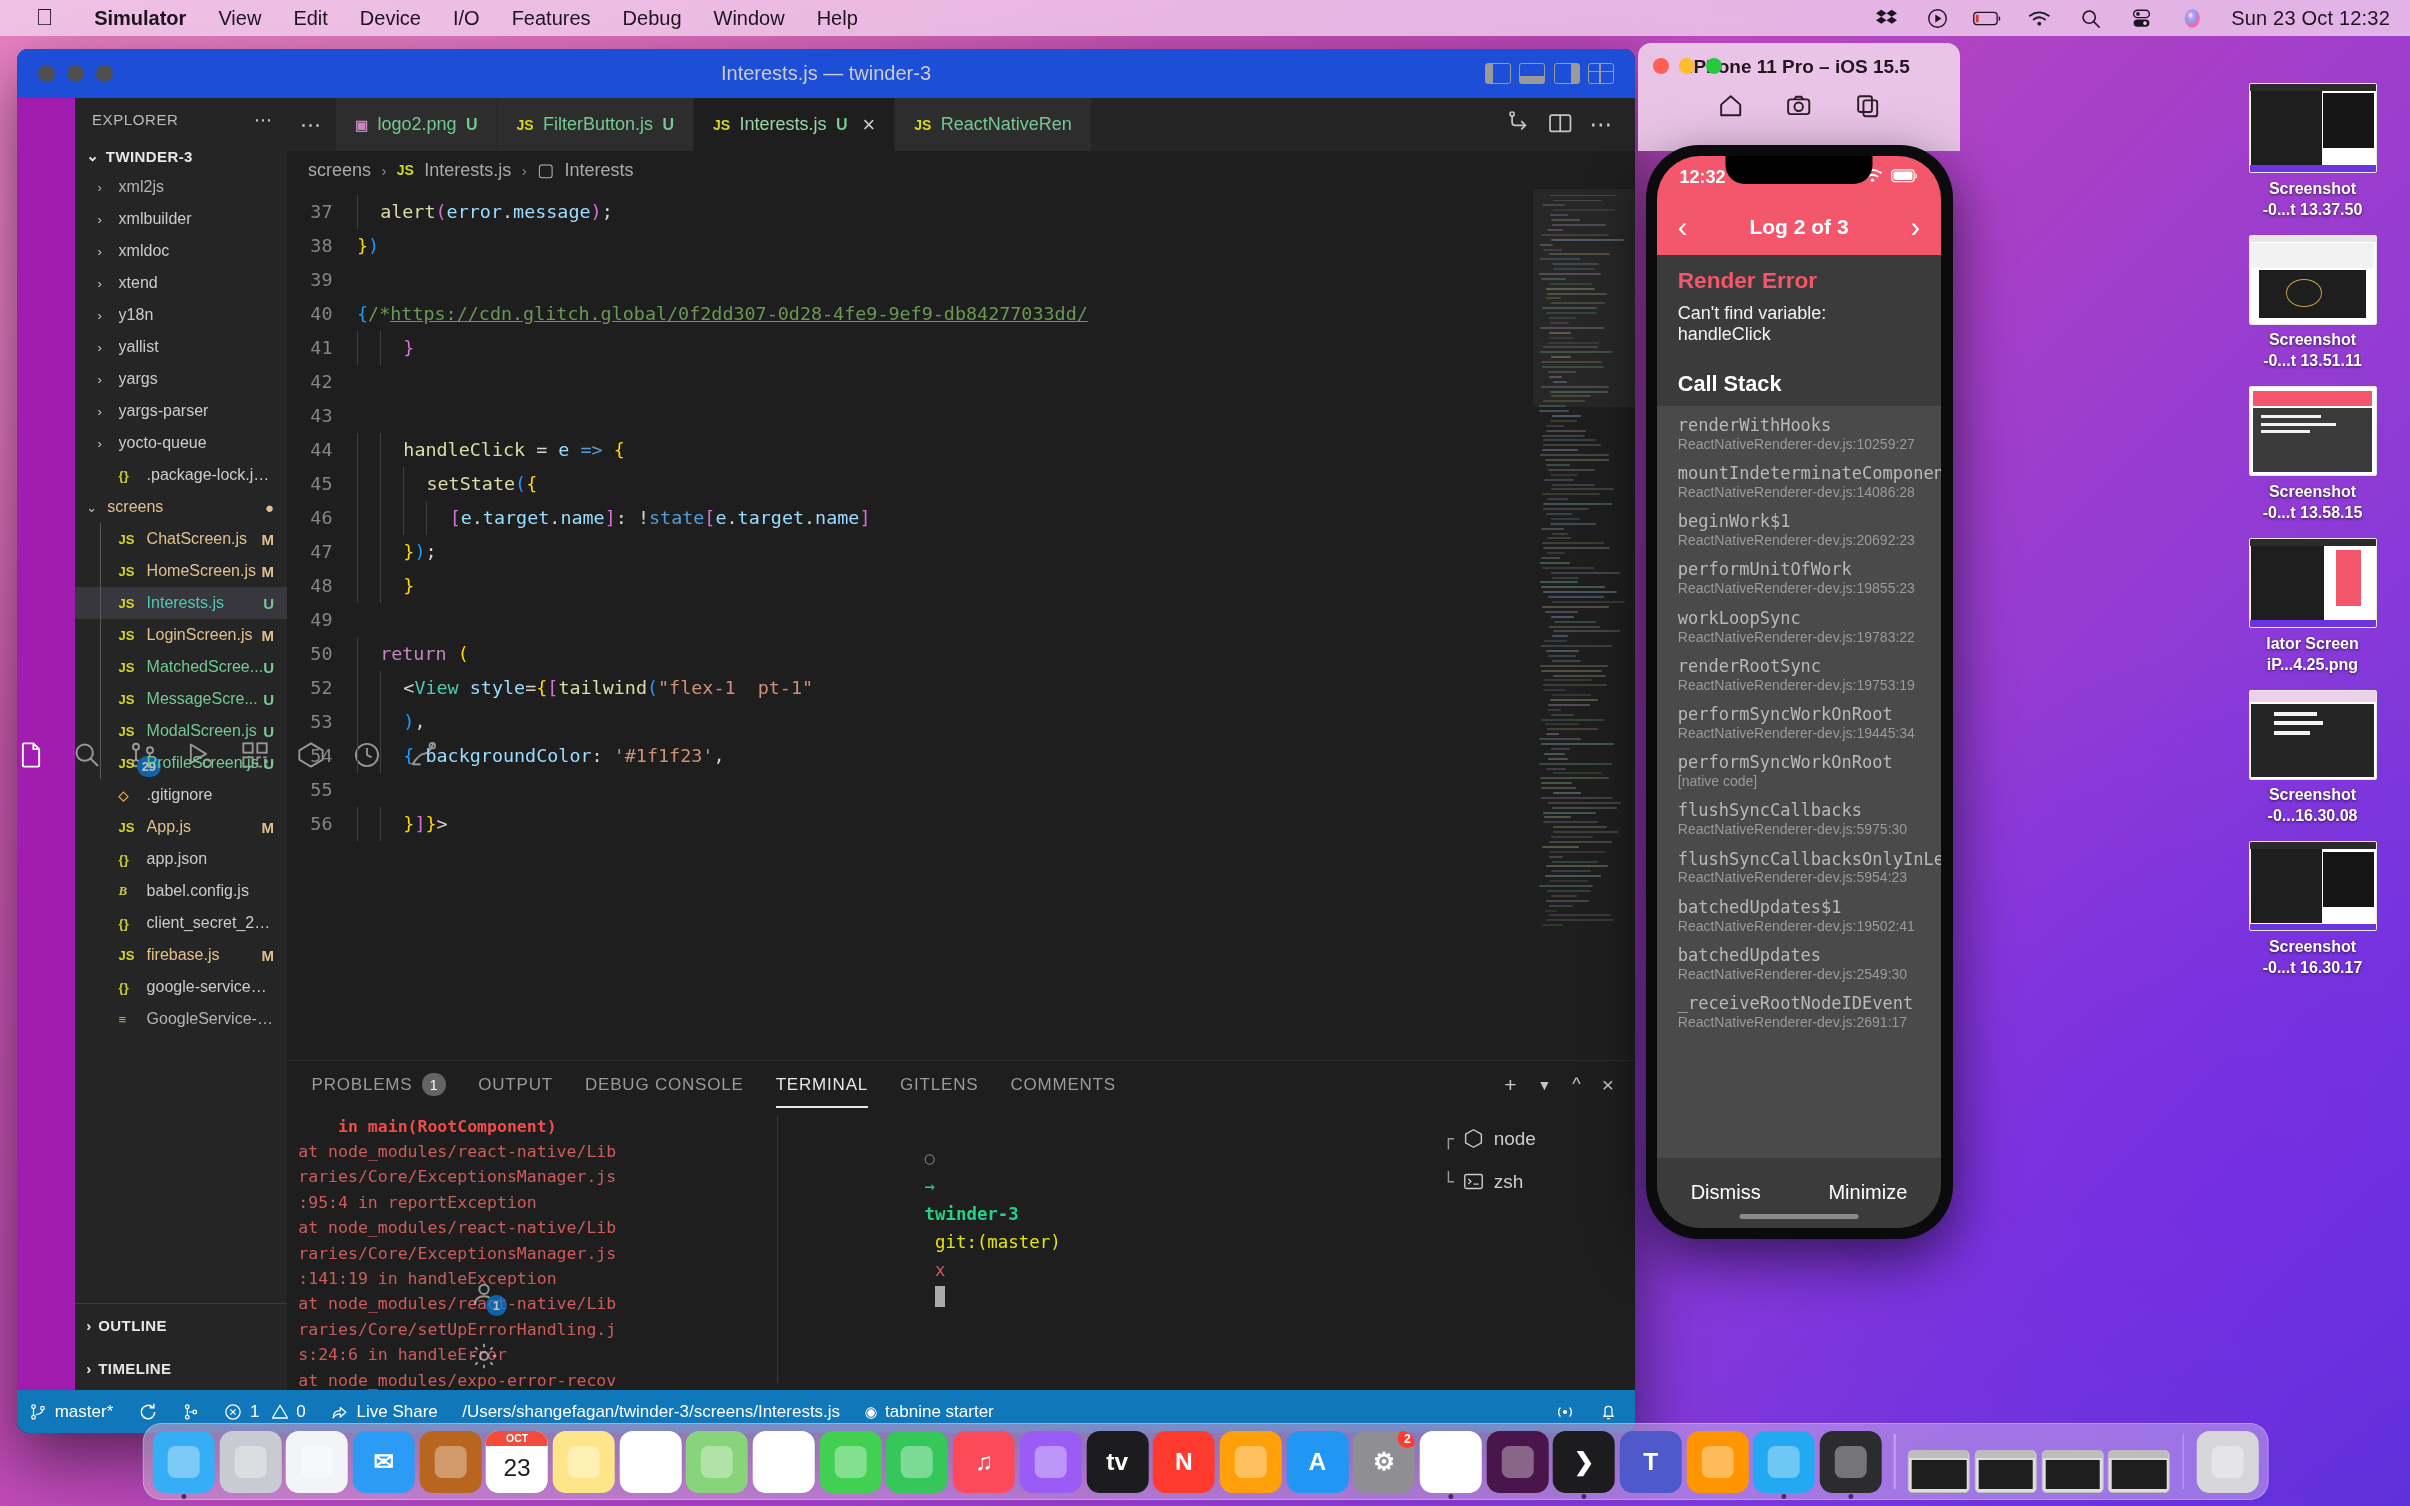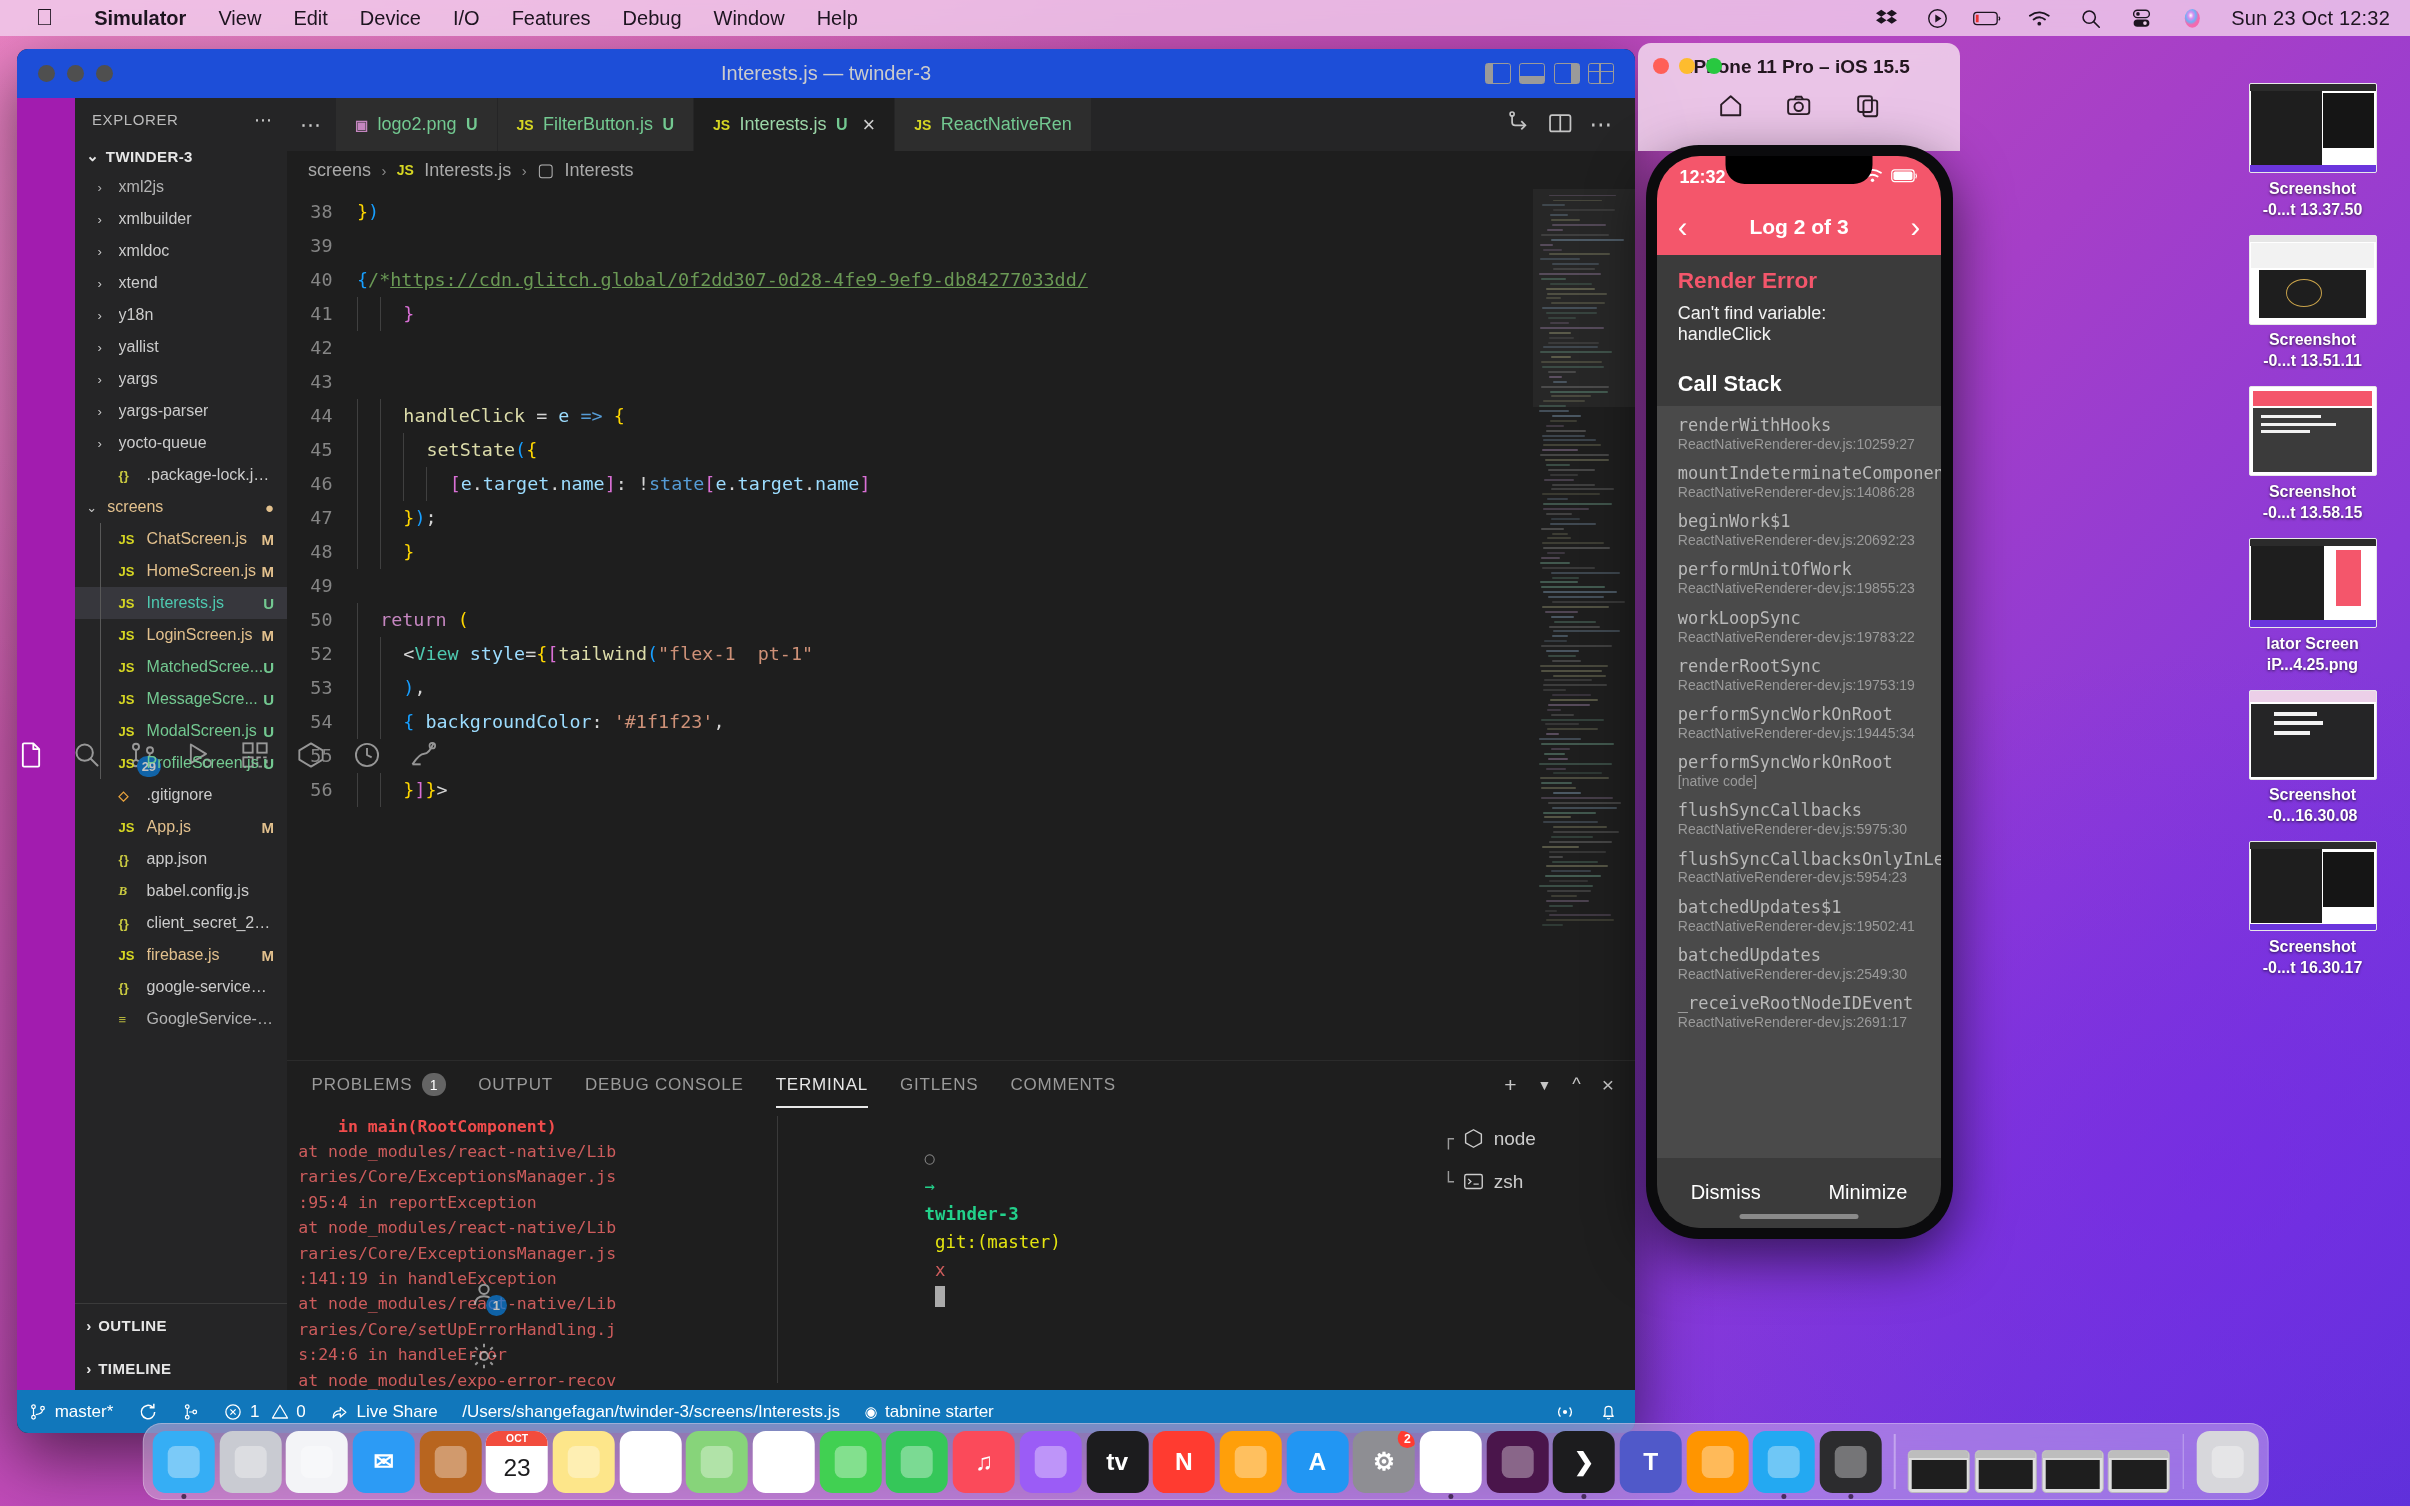--- a/index.html
+++ b/index.html
@@ -670,20 +670,21 @@
         <span class="bc-sep">›</span>
         <span class="bc-js">JS</span>
         <span>Interests.js</span>
         <span class="bc-sep">›</span>
         <span style="color:#b0b0b0;">▢</span>
         <span>Interests</span>
       </div>
 
       <div class="codewrap">
         <div class="code" id="code-lines">
+            <div class="cline"><span class="lnum">37</span><span class="ctext"><span class="guide"></span>  <span class="fn">alert</span><span class="p2">(</span><span class="var">error</span><span class="plain">.</span><span class="var">message</span><span class="p2">)</span><span class="plain">;</span></span></div>
             <div class="cline"><span class="lnum">38</span><span class="ctext"><span class="p1">}</span><span class="p3">)</span></span></div>
             <div class="cline"><span class="lnum">39</span><span class="ctext"></span></div>
             <div class="cline"><span class="lnum">40</span><span class="ctext"><span class="p3">{</span><span class="cmt">/*</span><span class="link">https://cdn.glitch.global/0f2dd307-0d28-4fe9-9ef9-db84277033dd/</span></span></div>
             <div class="cline"><span class="lnum">41</span><span class="ctext"><span class="guide"></span>  <span class="guide"></span>  <span class="p2">}</span></span></div>
             <div class="cline"><span class="lnum">42</span><span class="ctext"></span></div>
             <div class="cline"><span class="lnum">43</span><span class="ctext"></span></div>
             <div class="cline"><span class="lnum">44</span><span class="ctext"><span class="guide"></span>  <span class="guide"></span>  <span class="fn">handleClick</span> <span class="plain">=</span> <span class="var">e</span> <span class="kw">=&gt;</span> <span class="p1">{</span></span></div>
             <div class="cline"><span class="lnum">45</span><span class="ctext"><span class="guide"></span>  <span class="guide"></span>  <span class="guide"></span>  <span class="fn">setState</span><span class="p3">(</span><span class="p1">{</span></span></div>
             <div class="cline"><span class="lnum">46</span><span class="ctext"><span class="guide"></span>  <span class="guide"></span>  <span class="guide"></span>  <span class="guide"></span>  <span class="p2">[</span><span class="var">e</span><span class="plain">.</span><span class="var">target</span><span class="plain">.</span><span class="var">name</span><span class="p2">]</span><span class="plain">:</span> <span class="plain">!</span><span class="kw">state</span><span class="p2">[</span><span class="var">e</span><span class="plain">.</span><span class="var">target</span><span class="plain">.</span><span class="var">name</span><span class="p2">]</span></span></div>
             <div class="cline"><span class="lnum">47</span><span class="ctext"><span class="guide"></span>  <span class="guide"></span>  <span class="p1">}</span><span class="p3">)</span><span class="plain">;</span></span></div>

